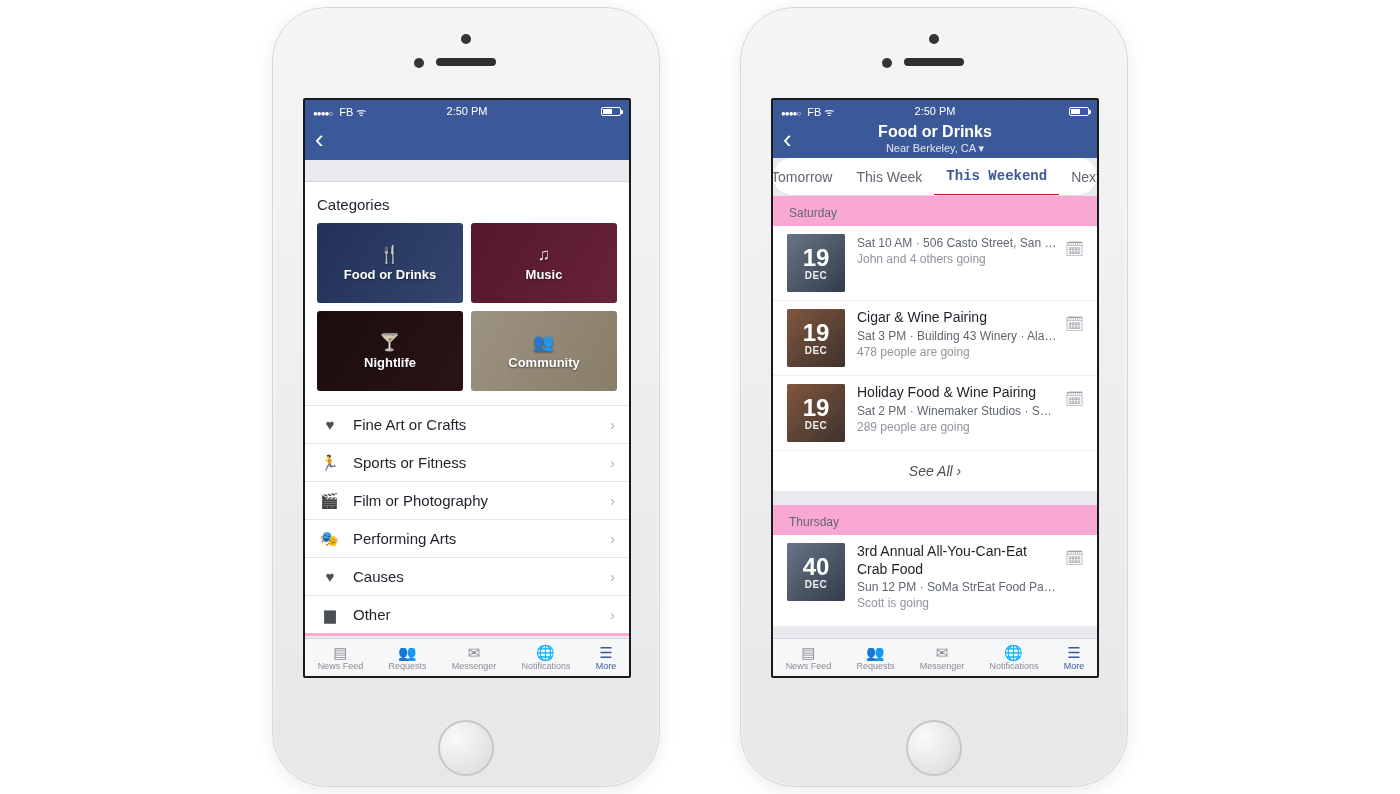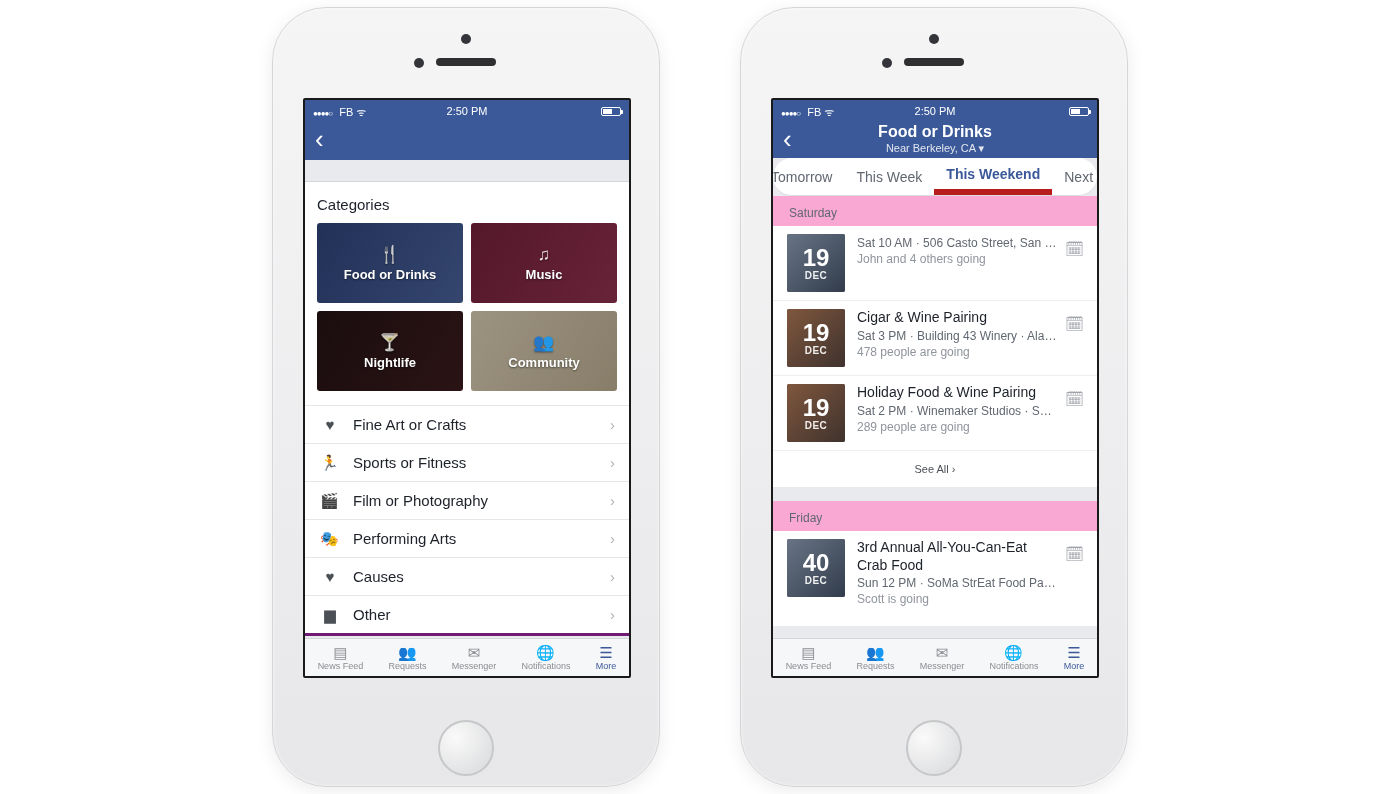--- a/index.html
+++ b/index.html
@@ -36,21 +36,21 @@
   
   .statusbar { height:22px; background:#3b5998; color:#fff; font-size:11px;
     display:flex; align-items:center; padding:0 8px; justify-content:space-between; }
   .statusbar .mid { position:absolute; left:0; right:0; text-align:center; }
   .navbar { background:#3b5998; color:#fff; display:flex; align-items:center;
     padding:4px 10px 8px; position:relative; }
   .navbar .back { font-size:26px; font-weight:300; line-height:1; }
   .navbar .title-wrap { position:absolute; left:0; right:0; text-align:center; }
   .navbar .title { font-size:18px; font-weight:600; }
   .navbar .subtitle { font-size:11px; opacity:.85; margin-top:1px; display:block;}
-  .content { height:calc(100% - 22px - 40px - 38px); overflow:hidden; background:#701a75; }
+  .content { height:calc(100% - 22px - 40px - 38px); overflow:hidden; background:#f9a8d4; }
 
   
   .section-gap { height:22px; background:#e9eaed; border-bottom:1px solid #d4d6da;}
   .cat-panel { background:#fff; padding:14px 12px 14px; }
   .cat-head  { font-size:15px; color:#1d2129; margin-bottom:10px; }
   .cat-grid  { display:grid; grid-template-columns:1fr 1fr; gap:8px; }
   .cat-tile  { height:80px; border-radius:3px; color:#fff; display:flex;
     flex-direction:column; align-items:center; justify-content:center;
     font-size:13px; font-weight:600; text-shadow:0 1px 2px rgba(0,0,0,.5);
     background-size:cover; background-position:center; }
@@ -63,41 +63,41 @@
   .cat-row { display:flex; align-items:center; height:38px; padding:0 14px;
     border-top:1px solid #e5e6e9; font-size:15px; color:#1d2129;}
   .cat-row .ri { width:22px; margin-right:12px; text-align:center; color:#4b4f56;}
   .cat-row .chev { margin-left:auto; color:#b0b3b8;}
 
   
   .time-tabs { background:#fff; height:38px; display:flex; align-items:center;
     overflow:hidden; font-size:14px; color:#616770; border-bottom:1px solid #dadce0;
     padding:0 4px; white-space:nowrap;border-radius:19px;}
   .time-tabs span { padding:0 12px; height:100%; display:inline-flex; align-items:center;}
-  .time-tabs span.active { color:#3b5998; font-weight:600; border-bottom:6px solid #b91c1c;}
+  .time-tabs span.active { color:#3b5998; font-weight:600; border-bottom:1px solid #b91c1c;font-family:Liberation Mono, monospace;}
   .day-label { font-size:12px; color:#616770; padding:10px 16px 6px; background:#f9a8d4; }
   .event-list { background:#fff; }
   .evt { display:flex; padding:8px 14px; border-top:1px solid #eceef0; align-items:flex-start;}
   .evt:first-child{border-top:none;}
   .evt-date { width:58px; height:58px; border-radius:2px; background:#444;
     color:#fff; display:flex; flex-direction:column; align-items:center; justify-content:center;
     font-weight:600; margin-right:12px; flex-shrink:0; position:relative; overflow:hidden;}
   .evt-date::before{content:"";position:absolute;inset:0;
     background:linear-gradient(135deg,#8a5a3c,#3e2f2a);opacity:.85;}
   .evt-date.alt::before{background:linear-gradient(135deg,#6f7d91,#2e3a4e);}
   .evt-date .num{font-size:24px; line-height:1; position:relative;}
   .evt-date .mon{font-size:10px; letter-spacing:.5px; position:relative; opacity:.9;}
   .evt-body { flex:1; min-width:0; }
   .evt-title{ font-size:14px; color:#1d2129; font-weight:500; line-height:1.25; }
   .evt-meta { font-size:12px; color:#616770; margin-top:2px;
     white-space:nowrap; overflow:hidden; text-overflow:ellipsis; max-width:200px;}
   .evt-going{ font-size:12px; color:#90949c; margin-top:2px;}
   .evt-cal  { width:18px; margin-left:8px; color:#90949c; font-size:15px; margin-top:6px;}
-  .see-all  { background:#fff; text-align:center; font-size:11px; color:#4b4f56;
-    padding:12px 0; border-top:1px solid #eceef0;}
+  .see-all  { background:#fff; text-align:center; font-size:14px; color:#4b4f56;
+    padding:12px 0; border-top:1px solid #eceef0;font-style:italic;}
   .day-gap  { height:14px; background:#e9eaed; }
 
   
   .tabbar { position:absolute; bottom:0; left:0; right:0; height:38px;
     background:#f6f7f8; border-top:1px solid #d4d6da;
     display:flex; justify-content:space-around; align-items:center; }
   .tab { display:flex; flex-direction:column; align-items:center; font-size:9px;
     color:#8a8d91; }
   .tab.active { color:#3b5998; }
   .tab .ti { font-size:15px; line-height:1; margin-bottom:1px;}
@@ -288,21 +288,21 @@
             <div class="evt-going">289 people are going</div>
           </div>
           <div class="evt-cal">🗓</div>
         </div>
       </div>
       <div class="see-all">
         <span>See All</span> <span>›</span>
       </div>
       <div class="day-gap"></div>
 
-      <div class="day-label">Friday</div>
+      <div class="day-label">Thursday</div>
       <div class="event-list">
         <div class="evt">
           <div class="evt-date alt">
             <span class="num">40</span>
             <span class="mon">DEC</span>
             </div>
           <div class="evt-body">
             <div class="evt-title">3rd Annual All-You-Can-Eat Crab Food</div>
             <div class="evt-meta">Sun 12 PM · SoMa StrEat Food Park · Sa…</div>
             <div class="evt-going">Scott is going</div>

